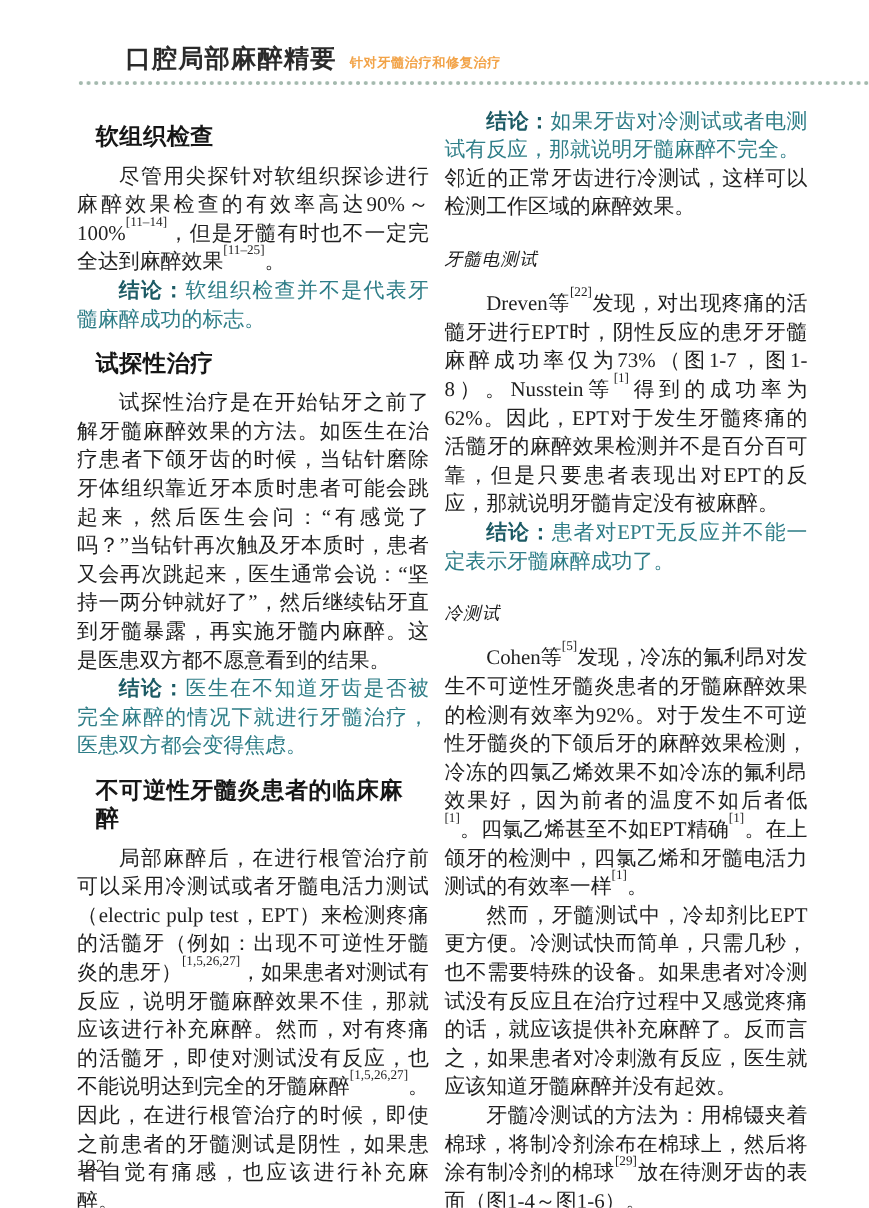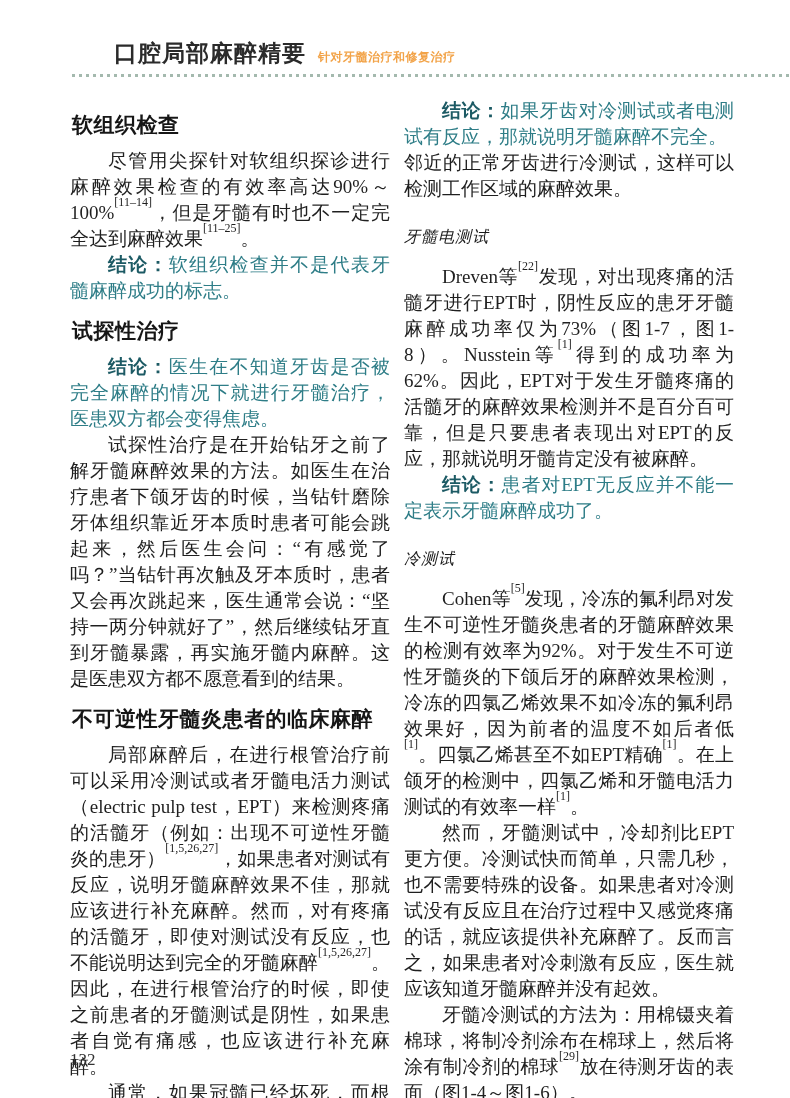--- a/index.html
+++ b/index.html
@@ -40,21 +40,21 @@
   .columns{
     position:absolute;left:70px;top:98px;width:664px;
     display:flex;gap:14px;align-items:flex-start;
   }
   .col{width:320px;}
   .col-right{width:330px;}
 
   .sec-heading{
     font-family:"Liberation Sans","DejaVu Sans",sans-serif;
     font-size:21px;font-weight:bold;color:#161616;
-    line-height:26px;margin:14px 2px 10px;letter-spacing:0.5px;
+    line-height:26px;margin:14px 17px 10px;letter-spacing:0.5px;
   }
   .sub-heading{
     font-style:italic;font-weight:normal;color:#1b1b1b;
     font-size:16px;line-height:22px;margin:24px 0 16px;letter-spacing:1px;
   }
   .body-para{
     margin:0;font-size:19px;line-height:26px;
     text-align:justify;text-indent:2em;
   }
   .body-para.no-indent{text-indent:0;}
@@ -83,22 +83,22 @@
   </div>
 
   <div class="dotted-rule"></div>
 
   <main class="columns">
     <section class="col col-left" id="col-left">
         <h2 class="sec-heading">软组织检查</h2>
         <p class="body-para">尽管用尖探针对软组织探诊进行麻醉效果检查的有效率高达90%～100%<sup>[11–14]</sup>，但是牙髓有时也不一定完全达到麻醉效果<sup>[11–25]</sup>。</p>
         <p class="body-para conclusion"><strong class="conclusion-label">结论：</strong>软组织检查并不是代表牙髓麻醉成功的标志。</p>
         <h2 class="sec-heading">试探性治疗</h2>
+        <p class="body-para">试探性治疗是在开始钻牙之前了解牙髓麻醉效果的方法。如医生在治疗患者下颌牙齿的时候，当钻针磨除牙体组织靠近牙本质时患者可能会跳起来，然后医生会问：“有感觉了吗？”当钻针再次触及牙本质时，患者又会再次跳起来，医生通常会说：“坚持一两分钟就好了”，然后继续钻牙直到牙髓暴露，再实施牙髓内麻醉。这是医患双方都不愿意看到的结果。</p>
         <p class="body-para conclusion"><strong class="conclusion-label">结论：</strong>医生在不知道牙齿是否被完全麻醉的情况下就进行牙髓治疗，医患双方都会变得焦虑。</p>
-        <p class="body-para">试探性治疗是在开始钻牙之前了解牙髓麻醉效果的方法。如医生在治疗患者下颌牙齿的时候，当钻针磨除牙体组织靠近牙本质时患者可能会跳起来，然后医生会问：“有感觉了吗？”当钻针再次触及牙本质时，患者又会再次跳起来，医生通常会说：“坚持一两分钟就好了”，然后继续钻牙直到牙髓暴露，再实施牙髓内麻醉。这是医患双方都不愿意看到的结果。</p>
         <h2 class="sec-heading">不可逆性牙髓炎患者的临床麻醉</h2>
         <p class="body-para">局部麻醉后，在进行根管治疗前可以采用冷测试或者牙髓电活力测试（electric pulp test，EPT）来检测疼痛的活髓牙（例如：出现不可逆性牙髓炎的患牙）<sup>[1,5,26,27]</sup>，如果患者对测试有反应，说明牙髓麻醉效果不佳，那就应该进行补充麻醉。然而，对有疼痛的活髓牙，即使对测试没有反应，也不能说明达到完全的牙髓麻醉<sup>[1,5,26,27]</sup>。因此，在进行根管治疗的时候，即使之前患者的牙髓测试是阴性，如果患者自觉有痛感，也应该进行补充麻醉。</p>
         <p class="body-para">通常，如果冠髓已经坏死，而根髓还是活的，那就没有可以预测牙髓麻醉效果的客观方法了。Hsiao-Wu等建议对患牙</p>
       </section>
     <section class="col col-right" id="col-right">
         <p class="body-para conclusion"><strong class="conclusion-label">结论：</strong>如果牙齿对冷测试或者电测试有反应，那就说明牙髓麻醉不完全。</p>
         <p class="body-para no-indent">邻近的正常牙齿进行冷测试，这样可以检测工作区域的麻醉效果。</p>
         <h3 class="sub-heading">牙髓电测试</h3>
         <p class="body-para">Dreven等<sup>[22]</sup>发现，对出现疼痛的活髓牙进行EPT时，阴性反应的患牙牙髓麻醉成功率仅为73%（图1-7，图1-8）。Nusstein等<sup>[1]</sup>得到的成功率为62%。因此，EPT对于发生牙髓疼痛的活髓牙的麻醉效果检测并不是百分百可靠，但是只要患者表现出对EPT的反应，那就说明牙髓肯定没有被麻醉。</p>
         <p class="body-para conclusion"><strong class="conclusion-label">结论：</strong>患者对EPT无反应并不能一定表示牙髓麻醉成功了。</p>

